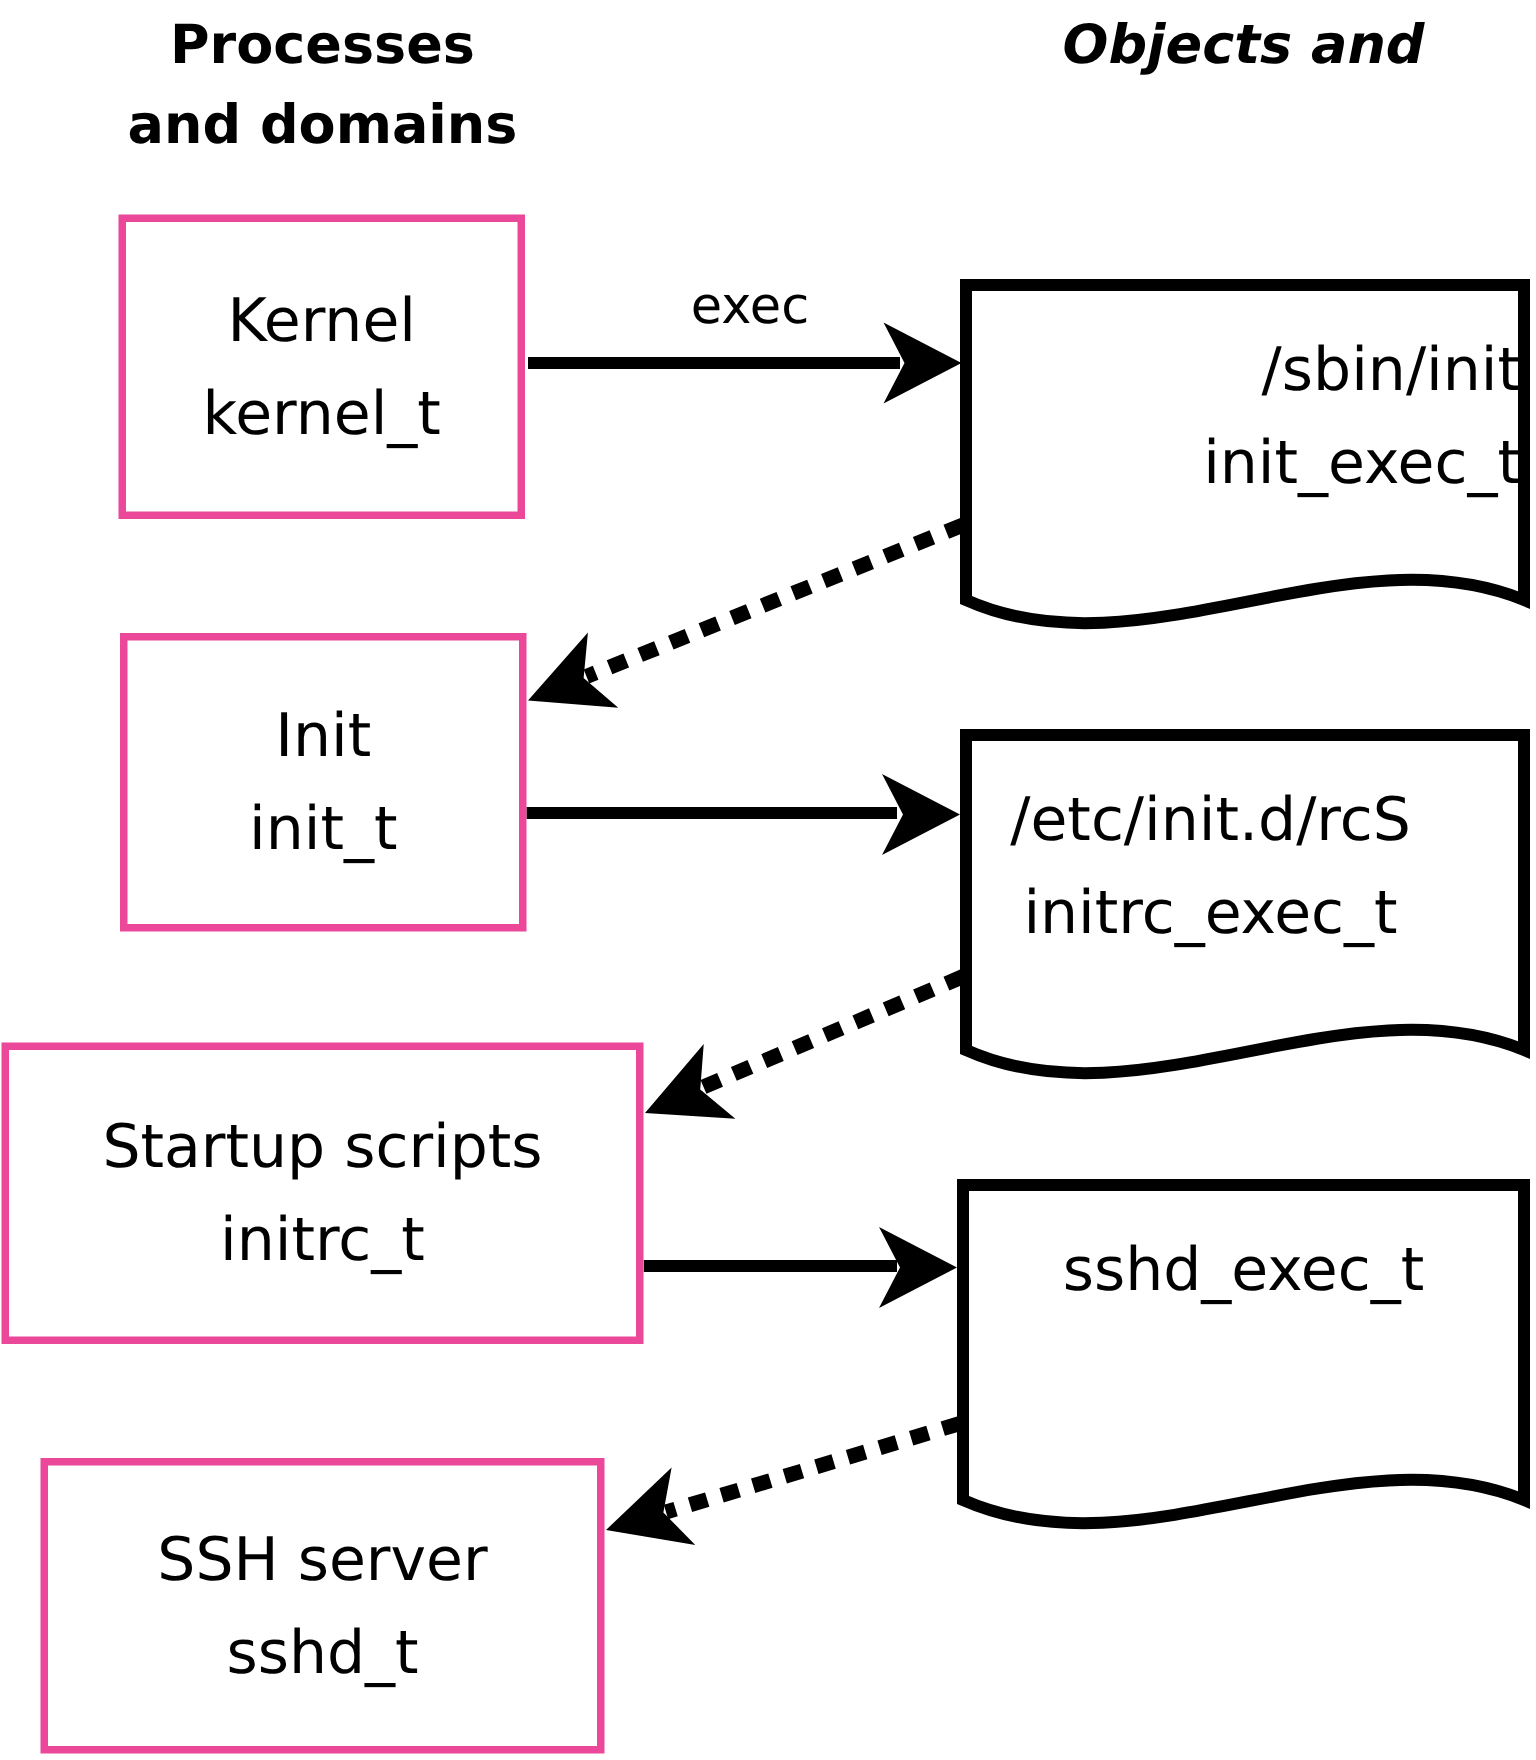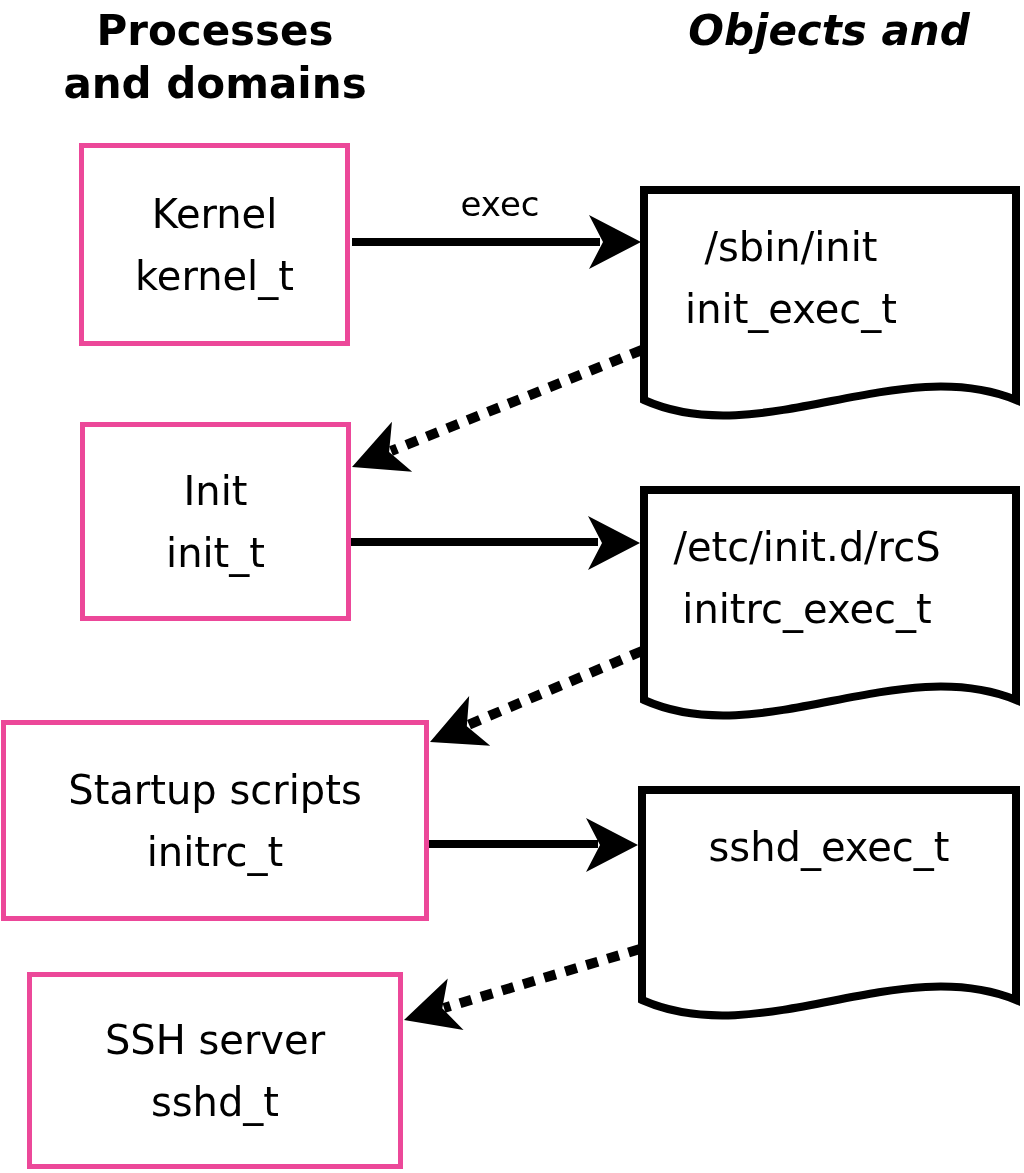--- a/index.html
+++ b/index.html
@@ -11,21 +11,21 @@
     color: #000000;
     font-family: "DejaVu Sans", "Liberation Sans", sans-serif;
     overflow: hidden;
   }
   .layer { position: absolute; left: 0; top: 0; }
   .ctitle {
     position: absolute;
     text-align: center;
     font-weight: bold;
   }
-  .ctitle .l { font-size: 42px; line-height: 53px; white-space: nowrap; }
+  .ctitle .l { font-size: 36px; line-height: 53px; white-space: nowrap; }
   .pbox {
     position: absolute;
     box-sizing: border-box;
     border: 5px solid #ec4899;
     background: #ffffff;
     display: flex;
     flex-direction: column;
     align-items: center;
     justify-content: center;
     text-align: center;
@@ -87,30 +87,30 @@
   </div>
 
   <div class="pbox" style="left:79px; top:143px; width:271px; height:203px;">
     <div class="l">Kernel</div>
     <div class="l">kernel_t</div>
   </div>
   <div class="pbox" style="left:80px; top:422px; width:271px; height:199px;text-align:right;">
     <div class="l">Init</div>
     <div class="l">init_t</div>
   </div>
-  <div class="pbox" style="left:1px; top:695px; width:428px; height:201px;margin-top:25px;">
+  <div class="pbox" style="left:1px; top:695px; width:428px; height:201px;">
     <div class="l">Startup scripts</div>
     <div class="l">initrc_t</div>
   </div>
   <div class="pbox" style="left:27px; top:972px; width:376px; height:197px;">
     <div class="l">SSH server</div>
     <div class="l">sshd_t</div>
   </div>
 
-  <div class="dtext" style="left:608px; top:216px; width:366px;">
+  <div class="dtext" style="left:648px; top:216px; width:366px;text-align:right;">
     <div class="l">/sbin/init</div>
     <div class="l">init_exec_t</div>
   </div>
   <div class="dtext" style="left:624px; top:516px; width:366px;">
     <div class="l">/etc/init.d/rcS</div>
     <div class="l">initrc_exec_t</div>
   </div>
   <div class="dtext" style="left:646px; top:816px; width:366px;">
     <div class="l">sshd_exec_t</div>
   </div>

